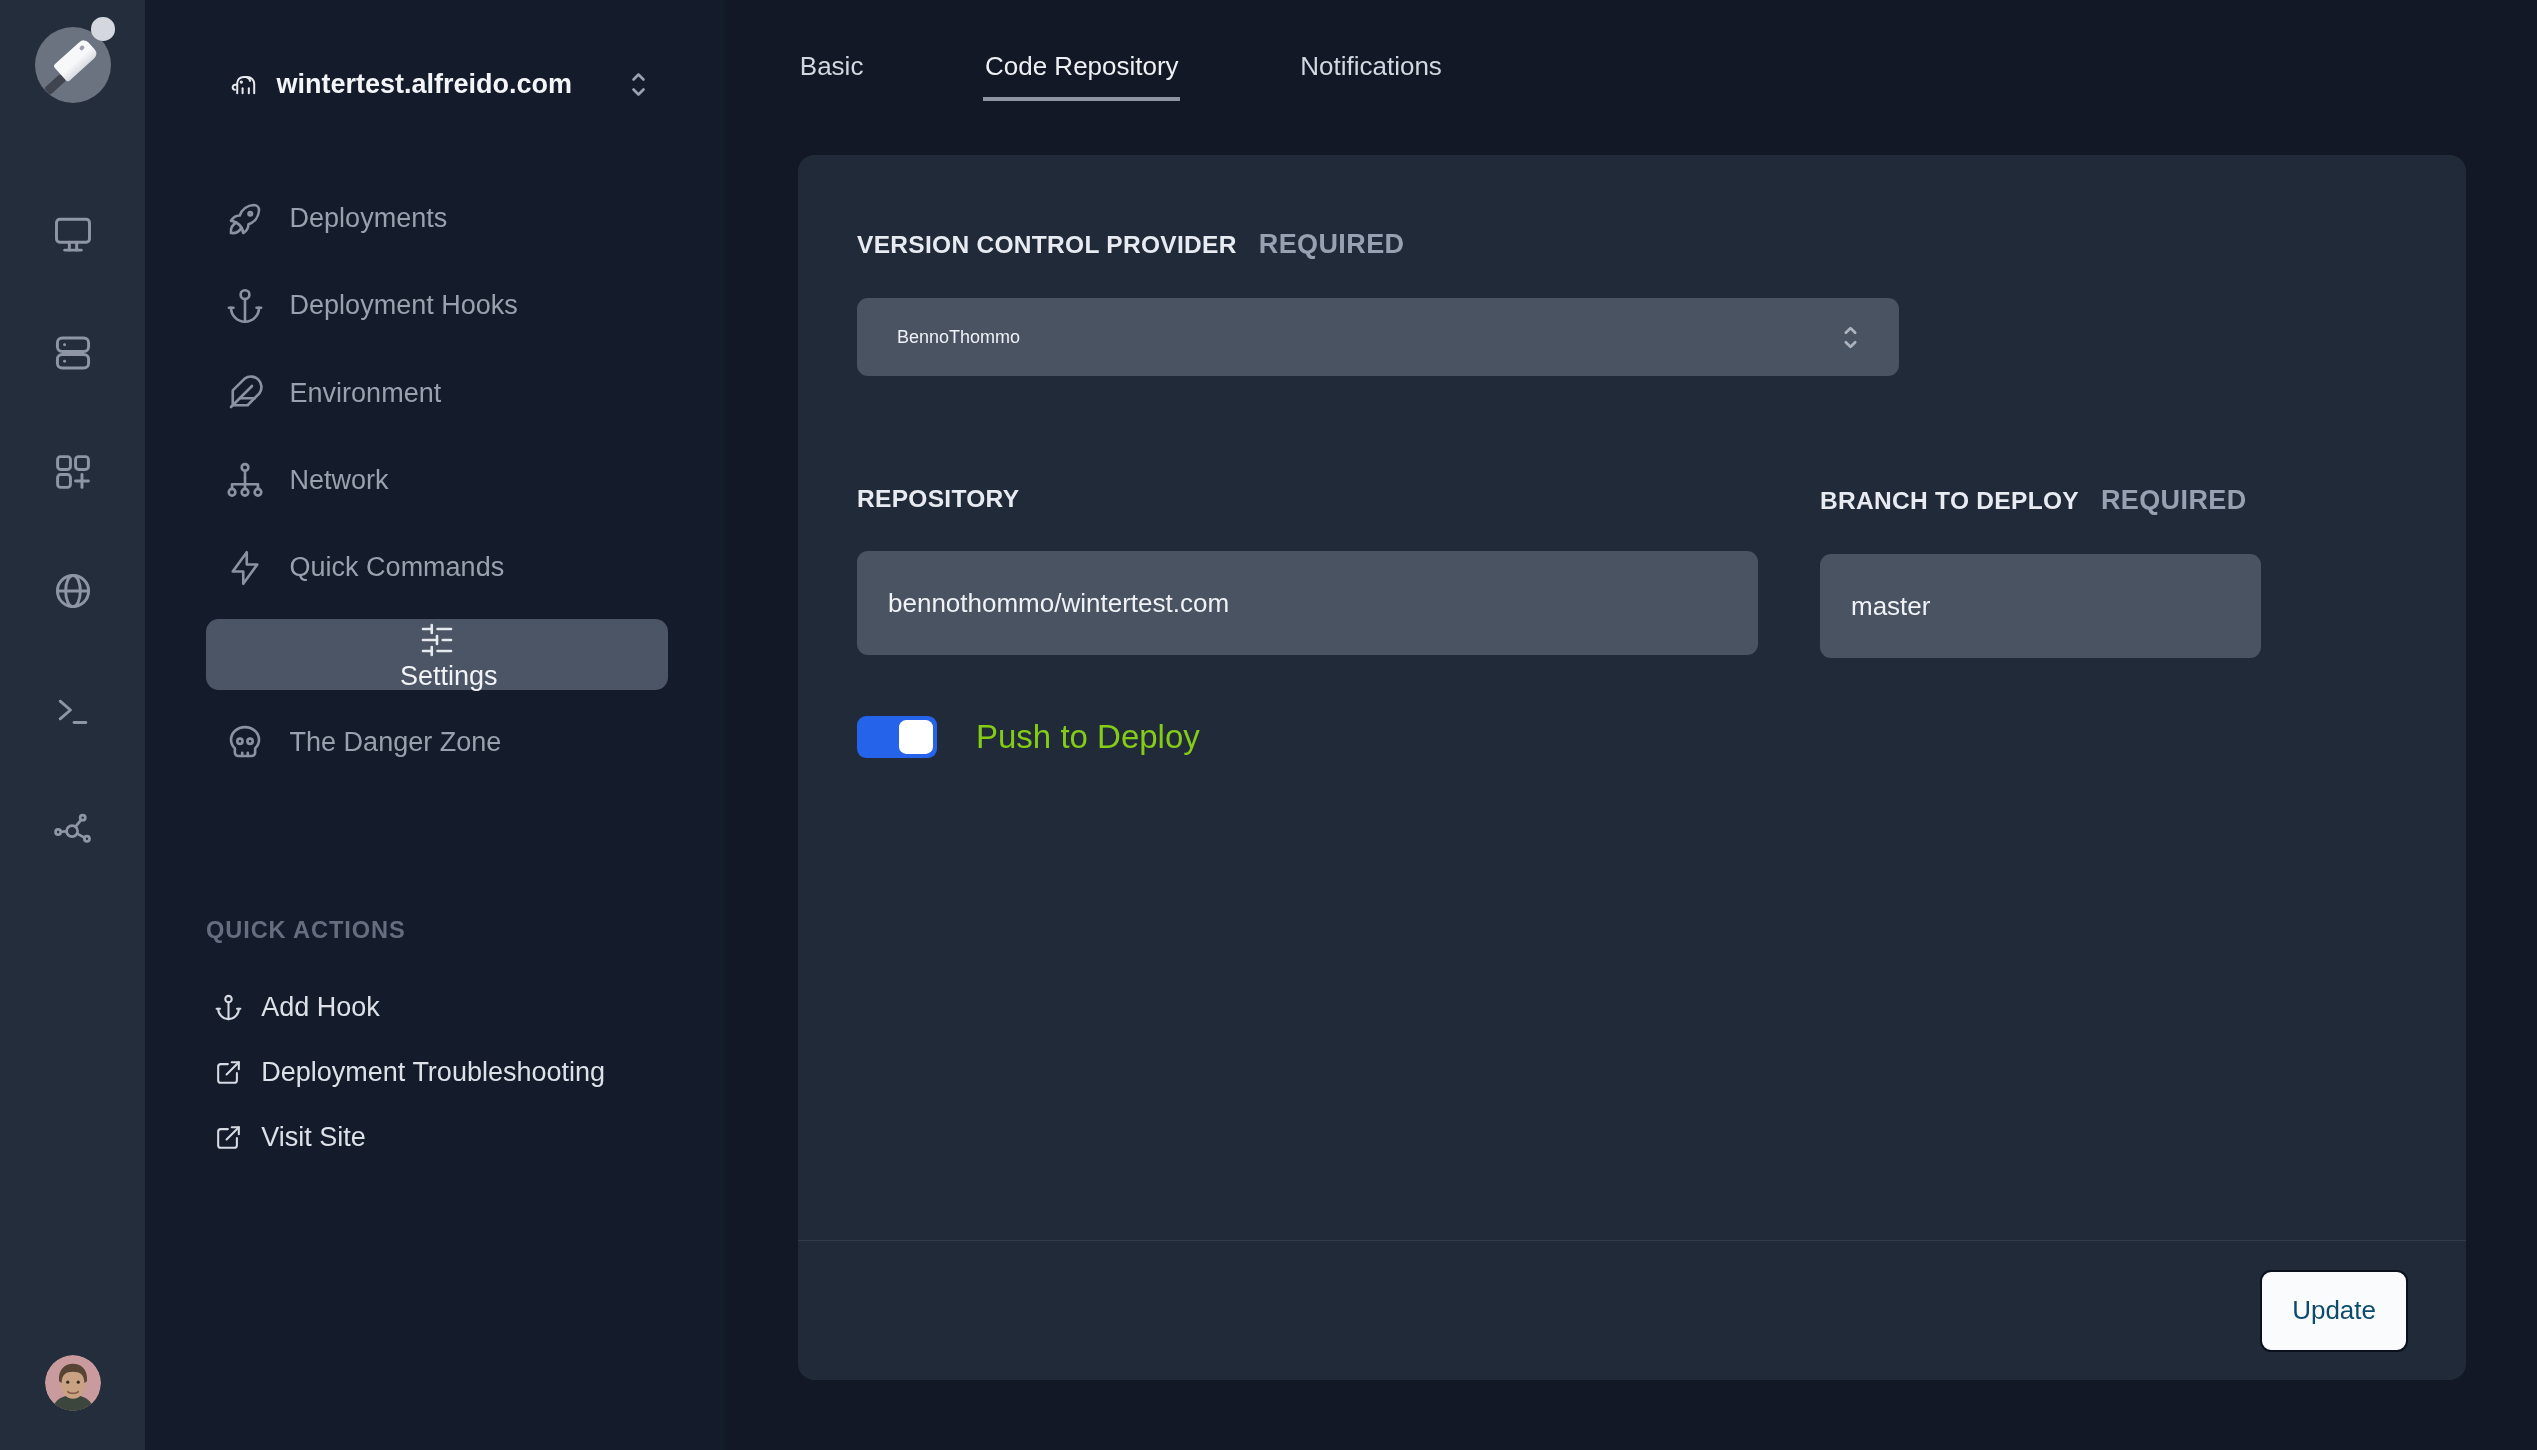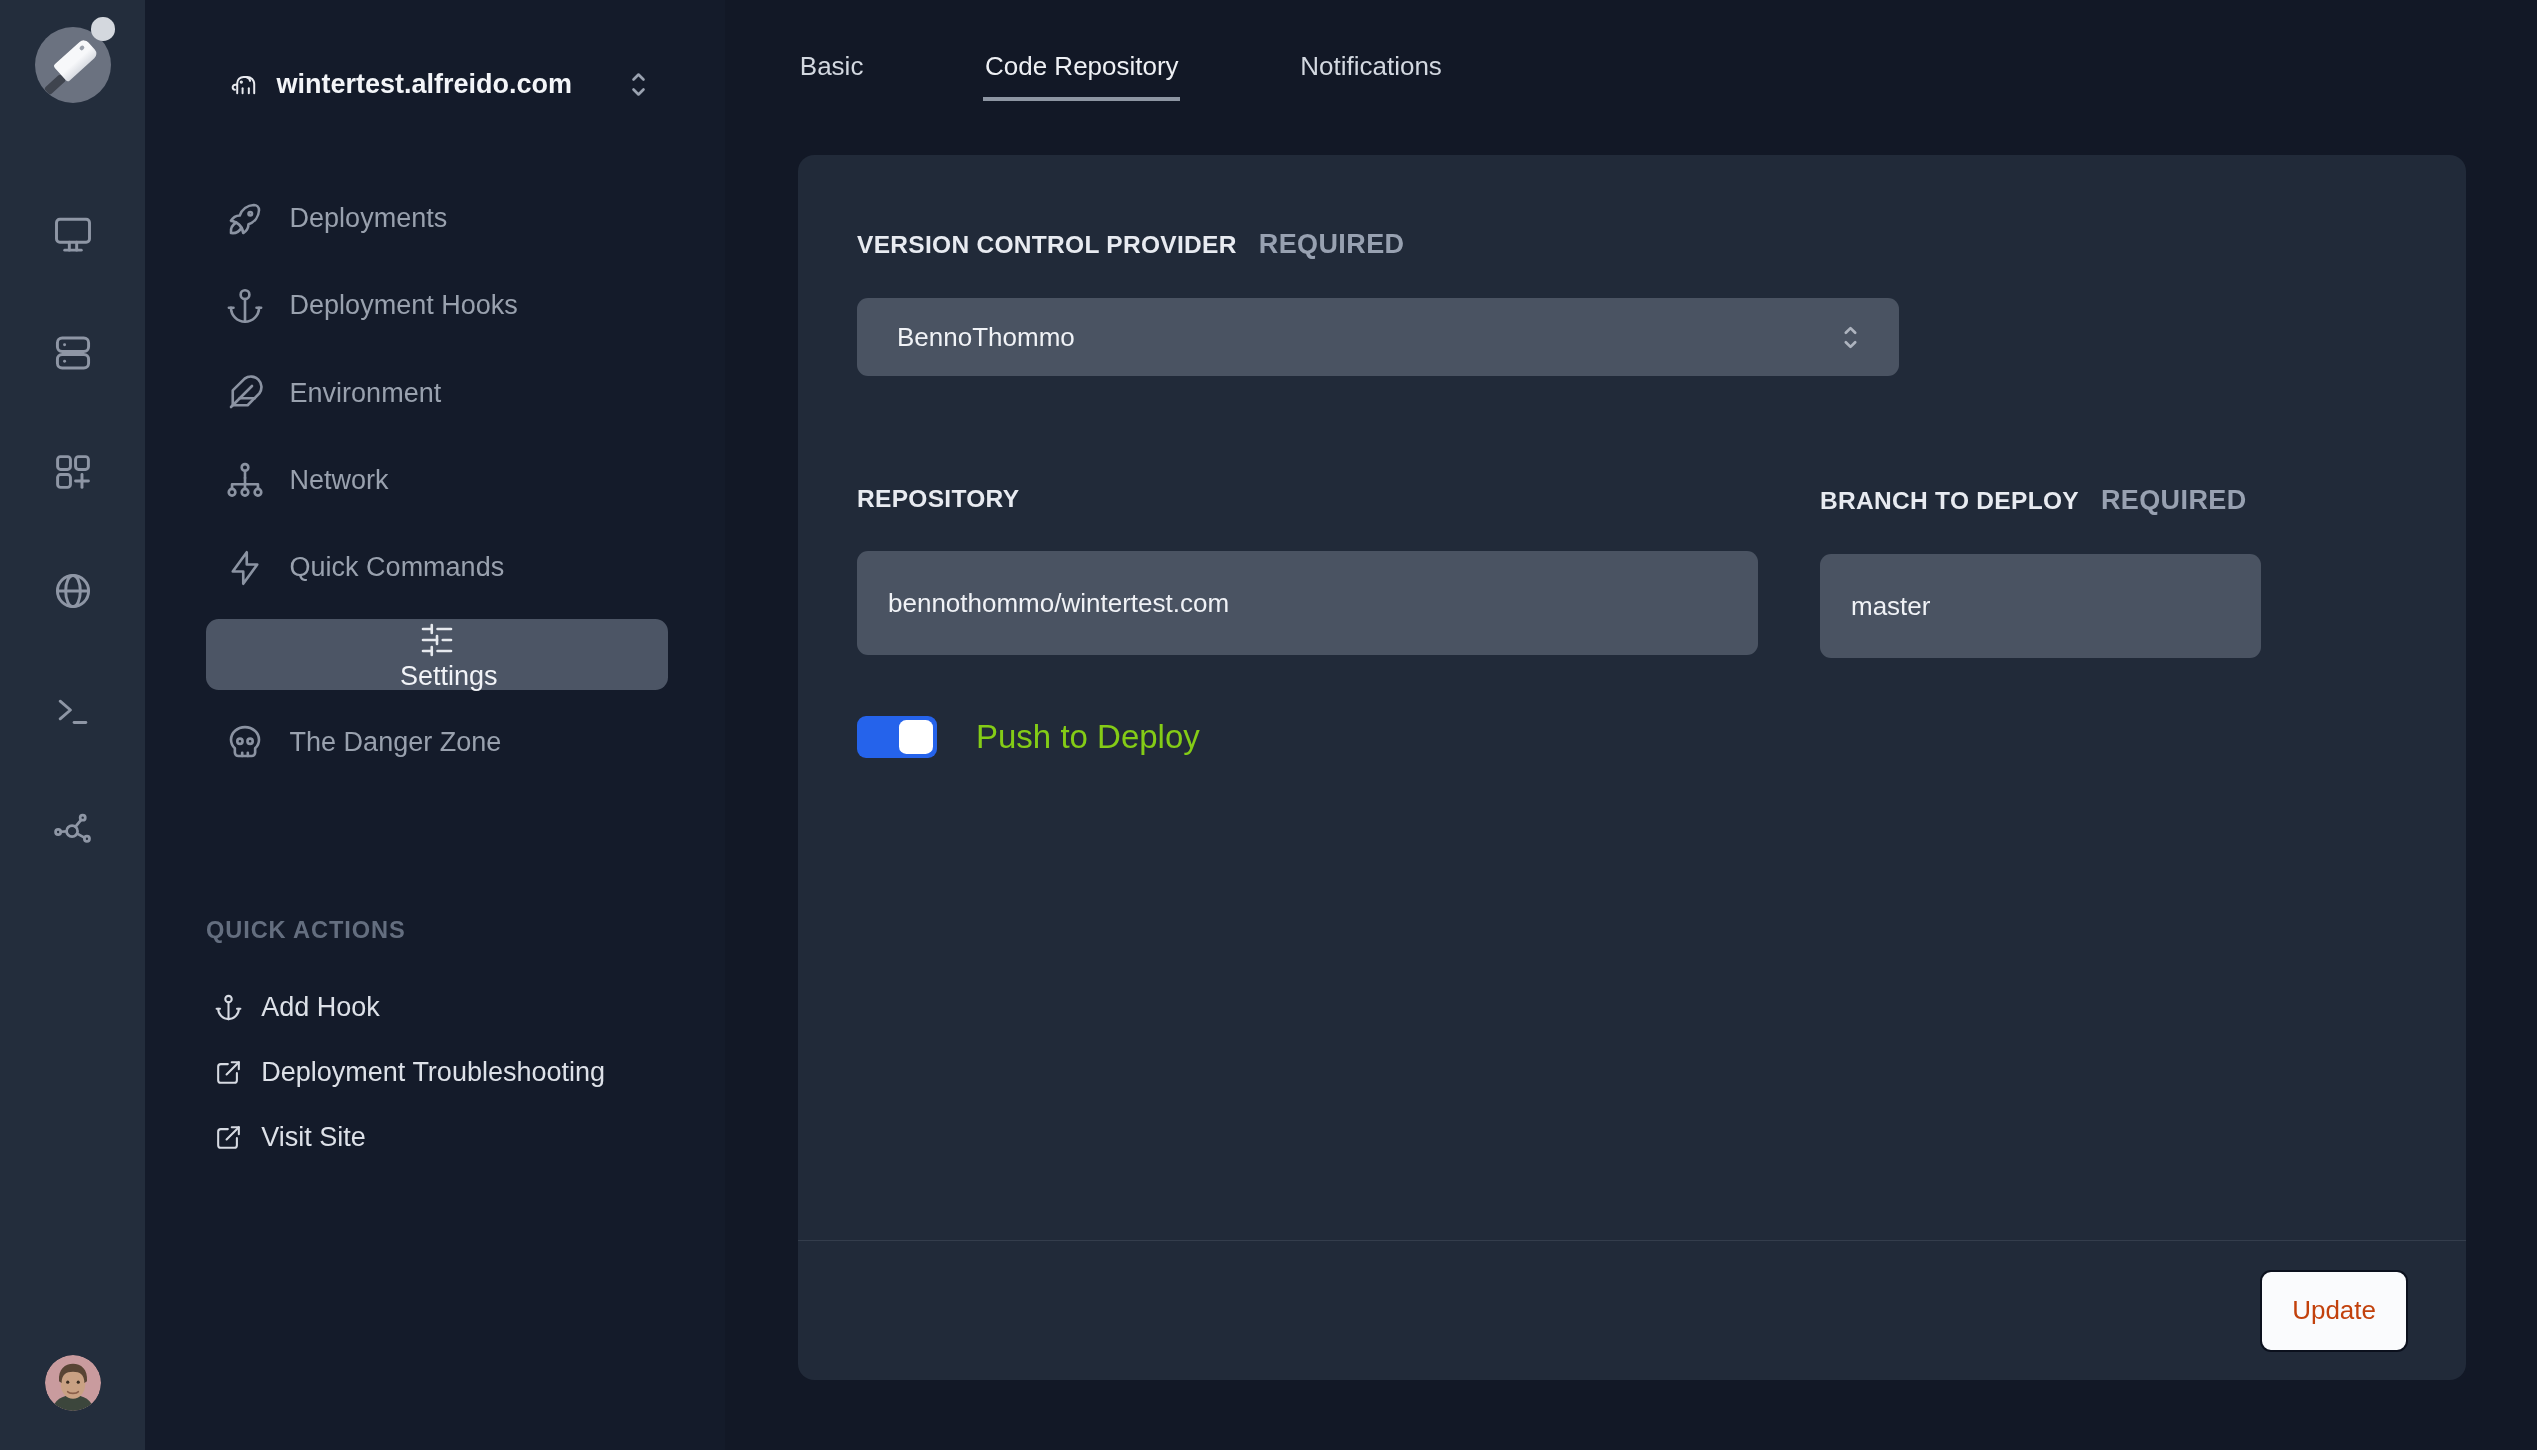--- a/index.html
+++ b/index.html
@@ -112,21 +112,21 @@
   .label-row { display: flex; align-items: baseline; }
   .flabel { font-size: 24.5px; font-weight: 700; letter-spacing: 0.3px; color: #e8ebf1; }
   .freq { font-size: 27px; font-weight: 600; letter-spacing: 0.4px; color: #98a1b1; margin-left: 22px; }
 
   .select {
     margin-top: 38px; width: 1042px; height: 78px;
     background: #4a5362; border: none; border-radius: 11px;
     display: flex; align-items: center; padding: 0 36px 0 40px;
     cursor: pointer; font-family: inherit;
   }
-  .select .sel-value { font-size: 26px; color: #f0f2f6; }
+  .select .sel-value { font-size: 18px; color: #f0f2f6; }
   .select .sel-chevrons { width: 25px; height: 31px; color: #aeb4bf; margin-left: auto; }
 
   .row2 { display: flex; gap: 62px; margin-top: 109px; }
   .col-repo { width: 901px; }
   .col-branch { width: 441px; }
   .text-input {
     margin-top: 38px; width: 100%; height: 104px;
     background: #4a5362; border: none; border-radius: 11px;
     padding: 0 31px; font-size: 26px; color: #f0f2f6;
     font-family: inherit; outline: none;
@@ -143,21 +143,21 @@
   }
   .toggle-label { font-size: 33px; color: #84cc16; margin-left: 39px; }
 
   .card-footer {
     margin-top: auto; height: 140px; border-top: 1.8px solid #343d4c;
     display: flex; align-items: center; justify-content: flex-end;
     padding-right: 58px;
   }
   .update-btn {
     height: 82px; padding: 0 30px;
-    background: #fafbfd; color: #c2410c;
+    background: #fafbfd; color: #0c4a6e;
     border: 2.7px solid #0b101d; border-radius: 11px;
     font-size: 26px; font-weight: 500; font-family: inherit; cursor: pointer;
   }
 </style>
 </head>
 <body>
 
 <div class="app">
 
   <aside class="rail">

